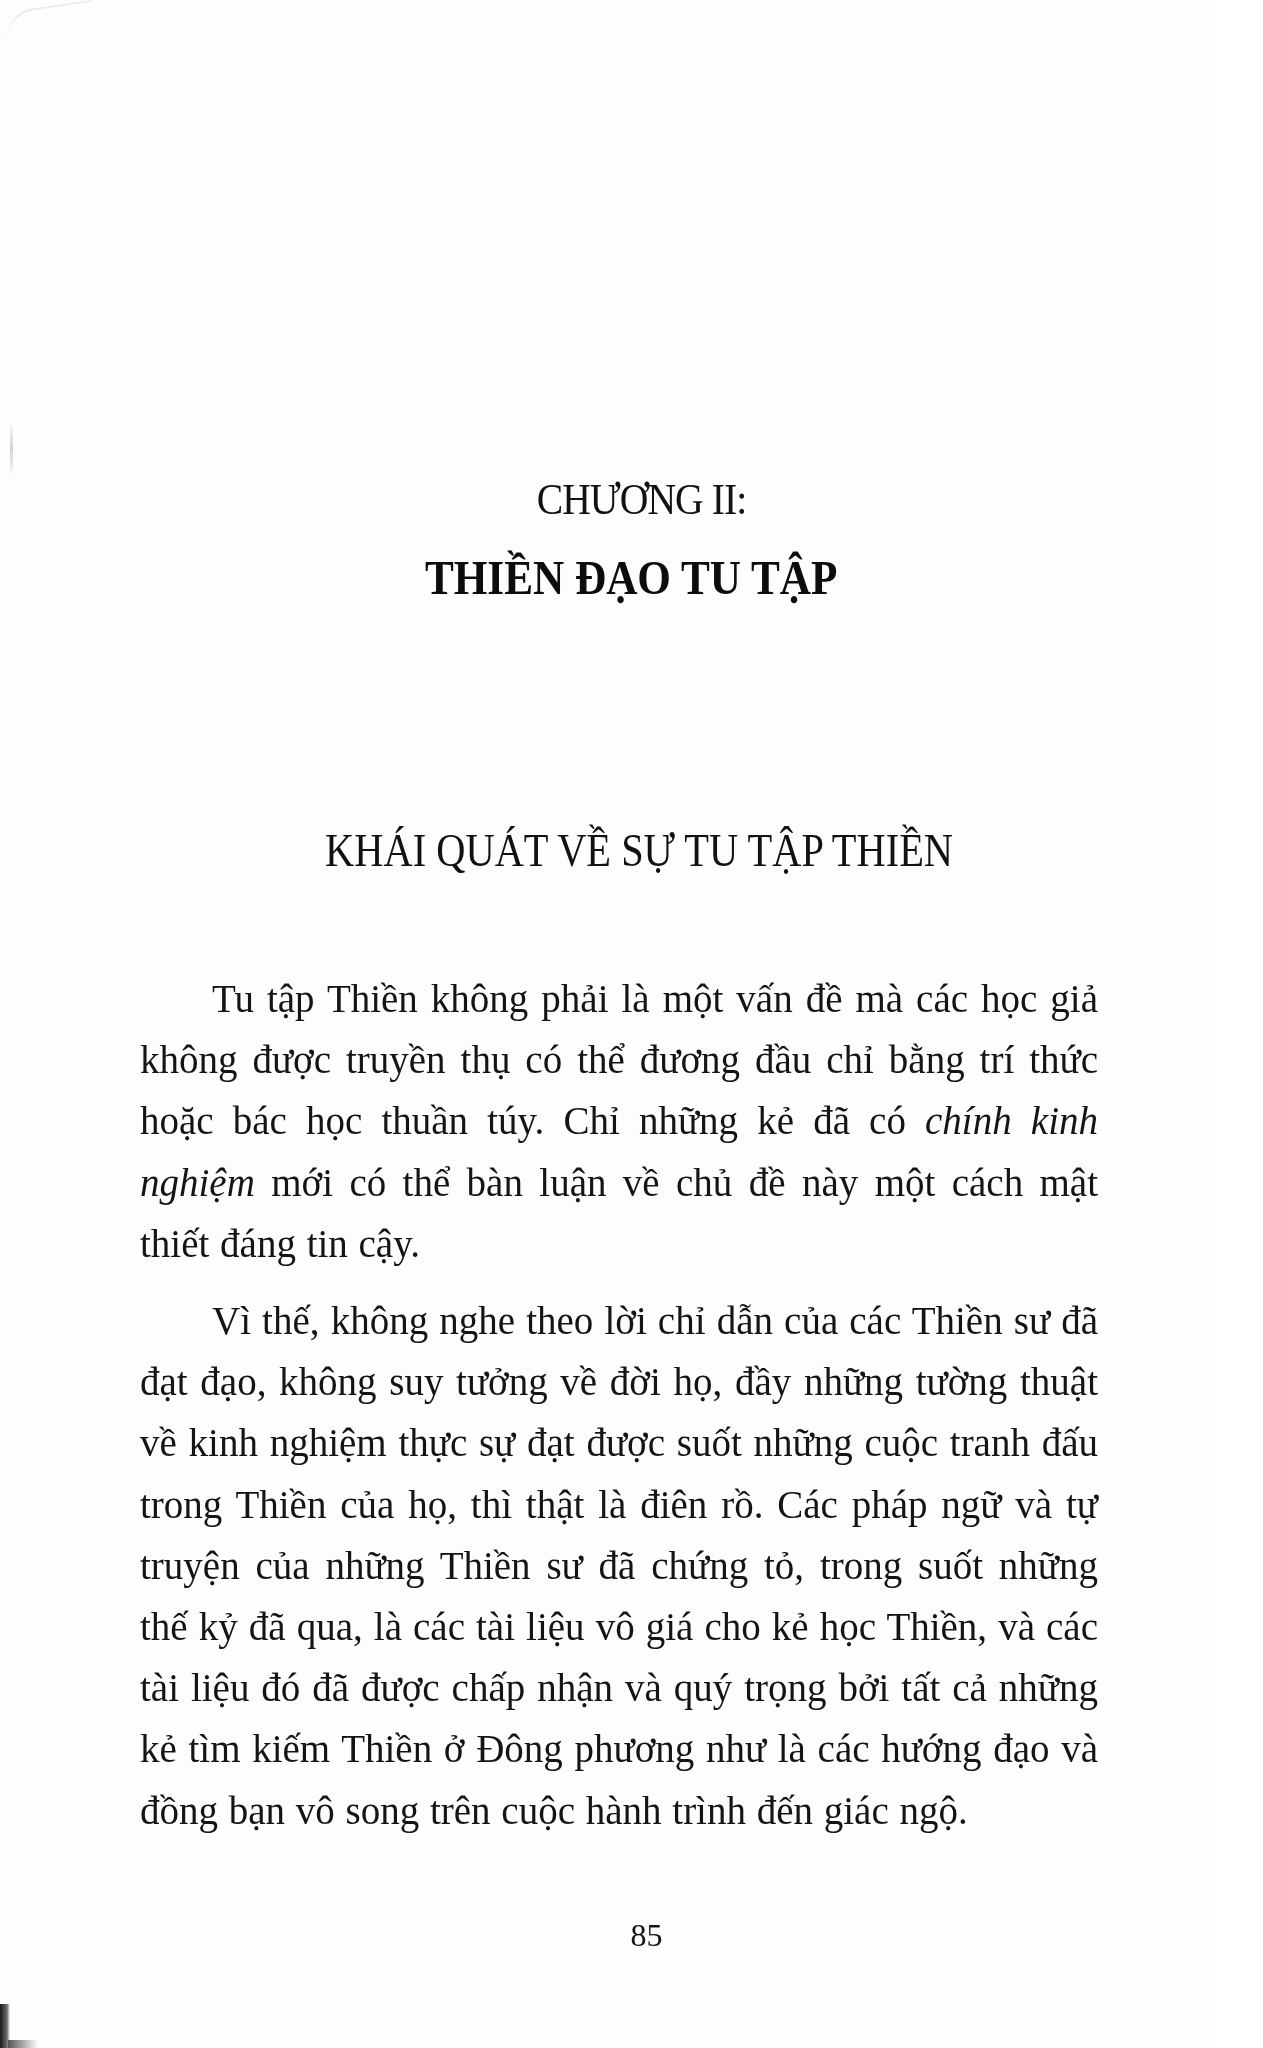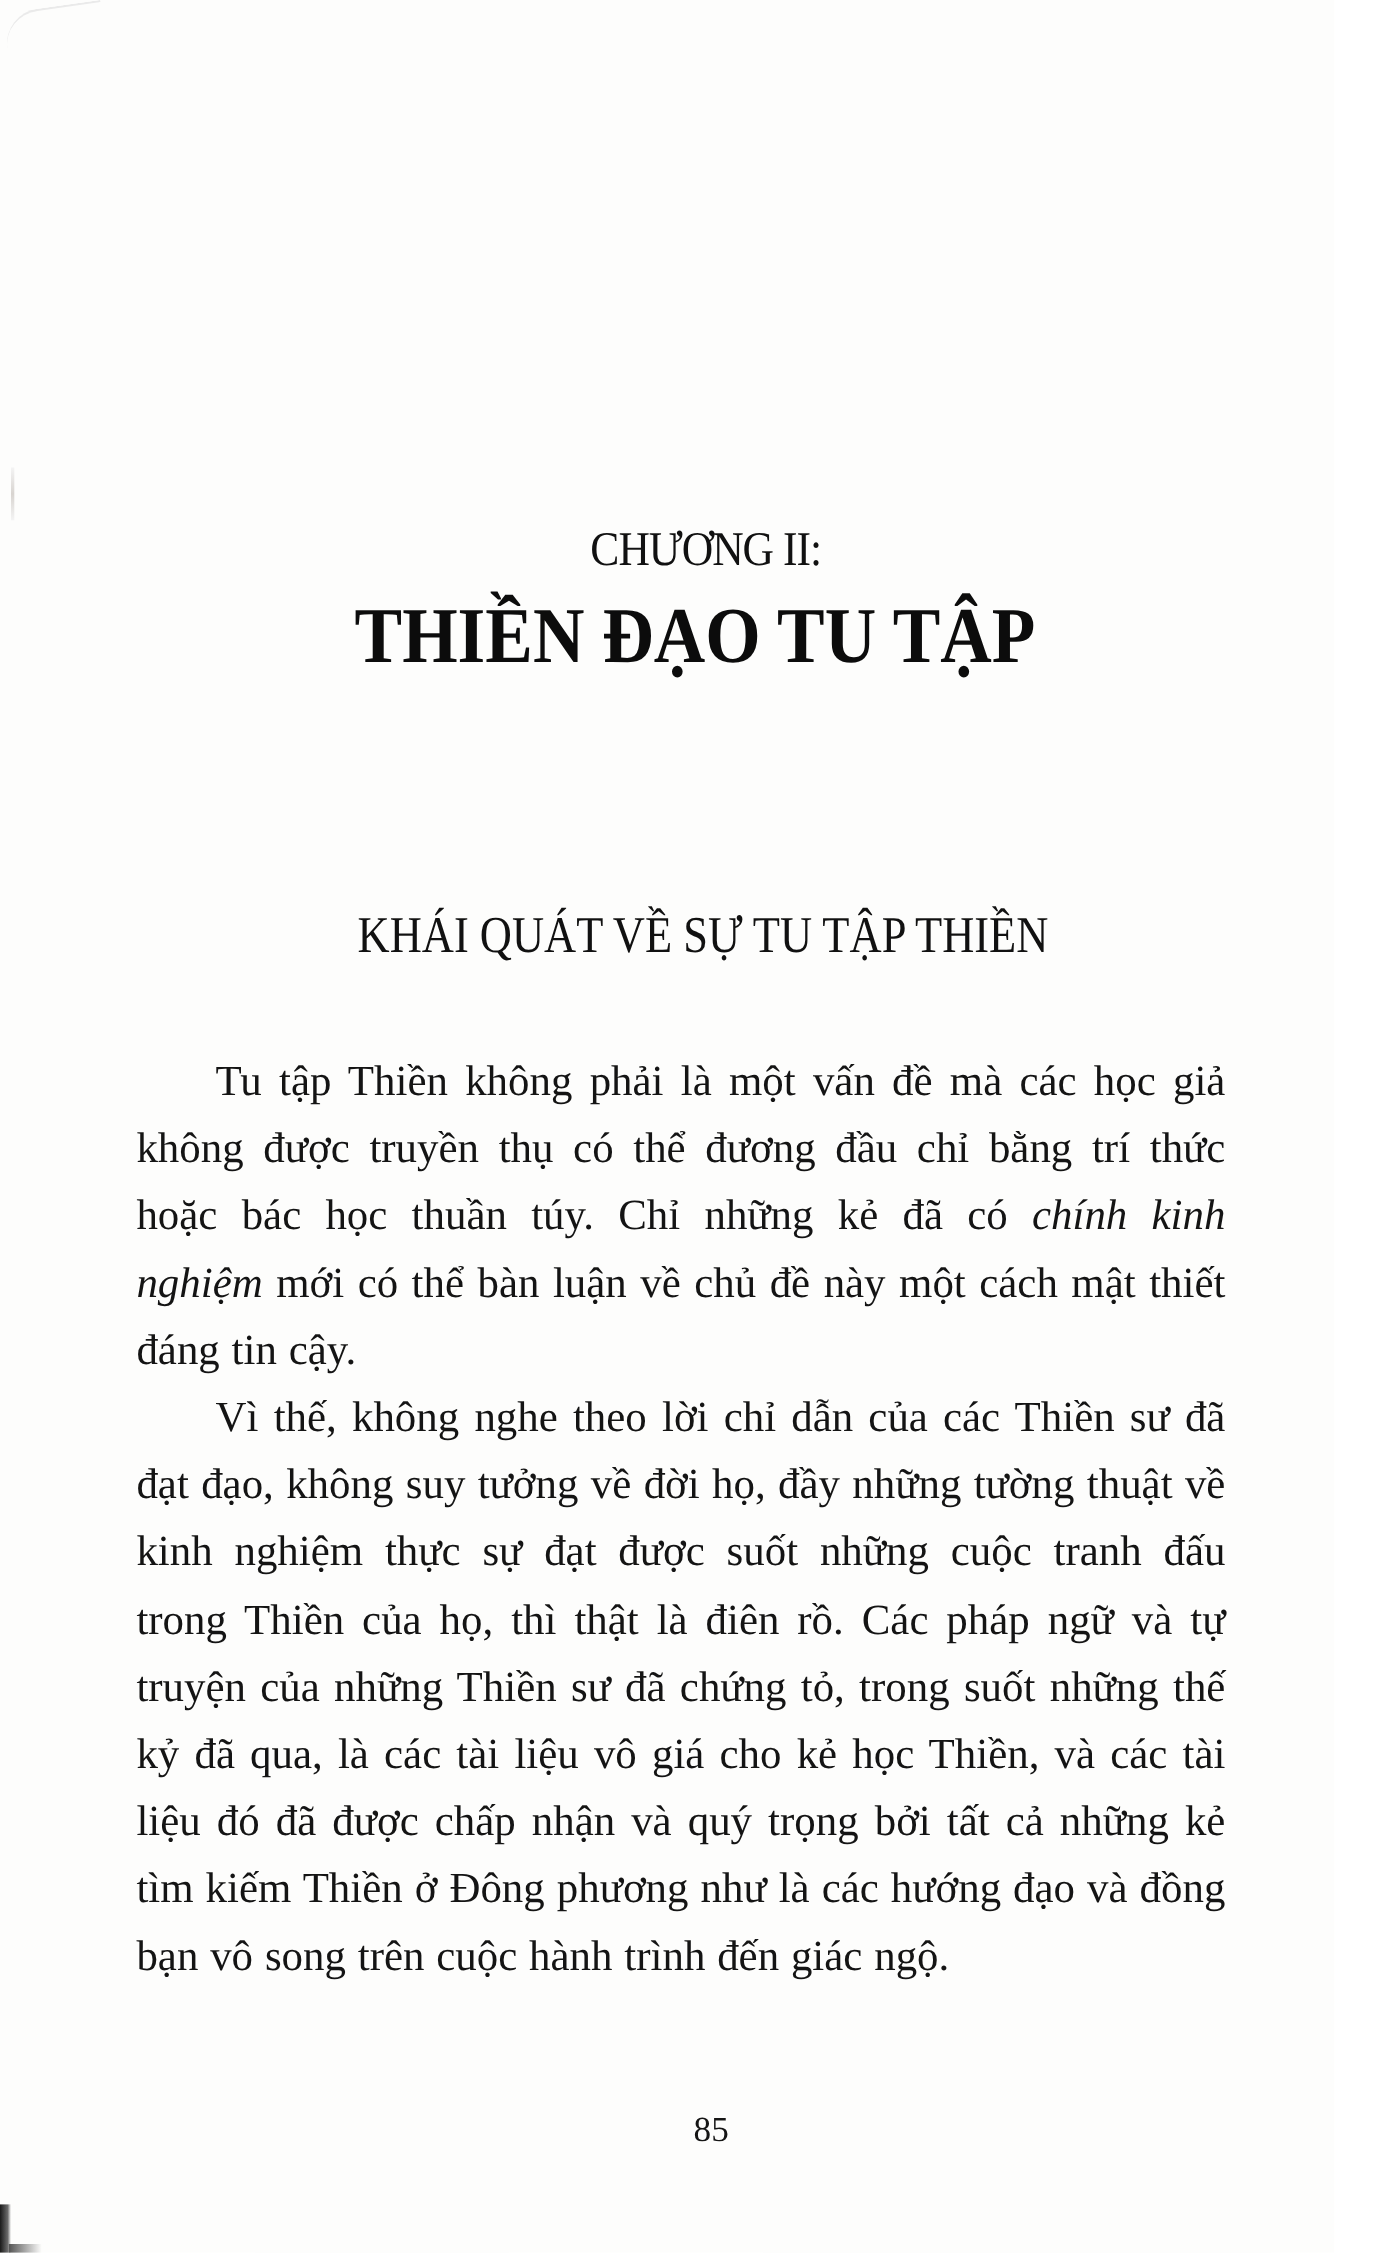--- a/index.html
+++ b/index.html
@@ -67,21 +67,21 @@
   }
   .chapter-label span {
     display: inline-block;
     transform: scaleX(0.9);
   }
   .chapter-title {
     position: absolute;
     left: 0; width: 1263px;
     top: 548px;
     text-align: center;
-    font-size: 72px;
+    font-size: 48px;
     line-height: 60px;
     font-weight: bold;
     letter-spacing: 0px;
     color: #0c0c0c;
     padding-left: 0px;
     box-sizing: border-box;
   }
   .chapter-title span {
     display: inline-block;
     transform: scaleX(0.9);
@@ -106,21 +106,21 @@
     position: absolute;
     left: 124px;
     top: 952px;
     width: 990px;
     font-size: 39px;
     line-height: 61.2px;
     text-align: justify;
     color: #141414;
   }
   .body-text p {
-    margin: 0;
+    margin: 16px;
     text-indent: 72px;
     text-align-last: left;
     word-spacing: 1px;
   }
   .body-text em {
     font-style: italic;
   }
   .page-number {
     position: absolute;
     left: 0; width: 1263px;

